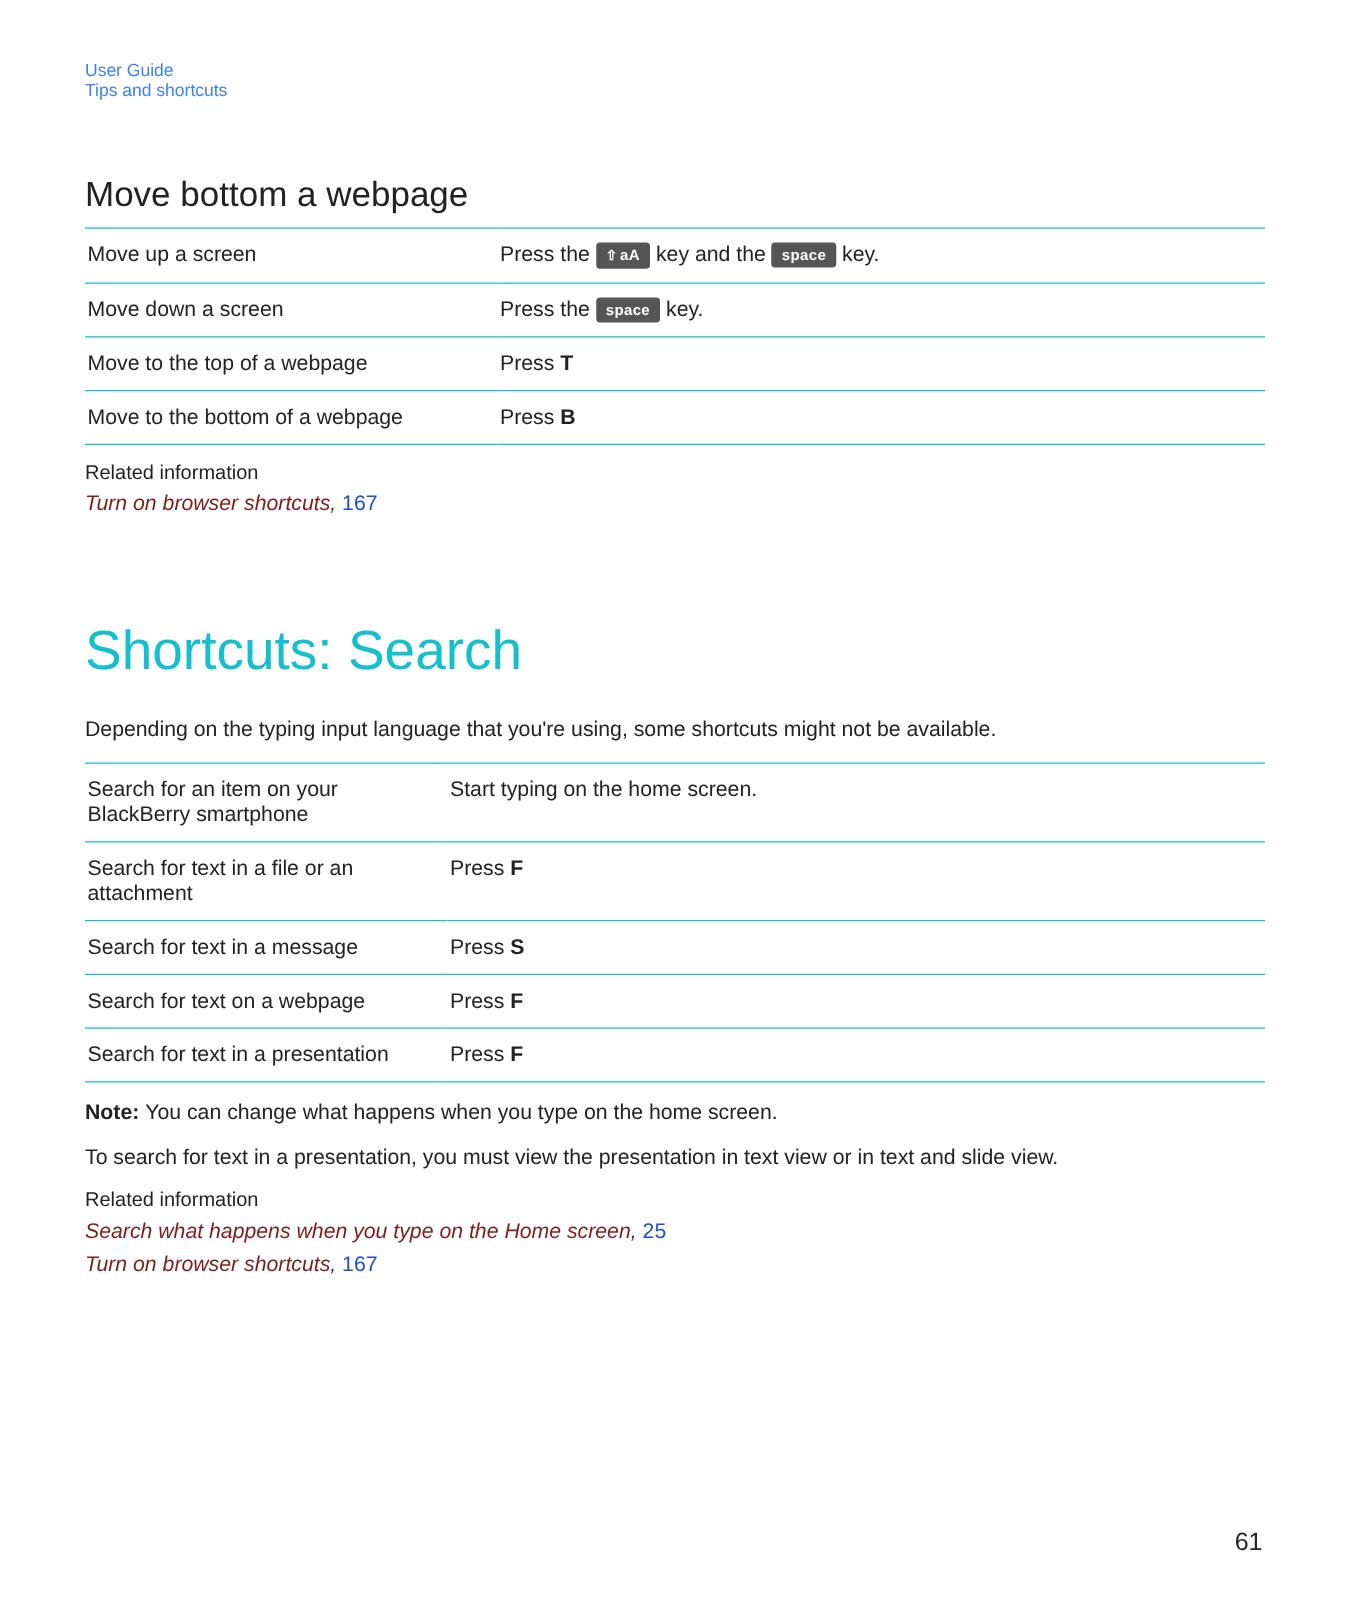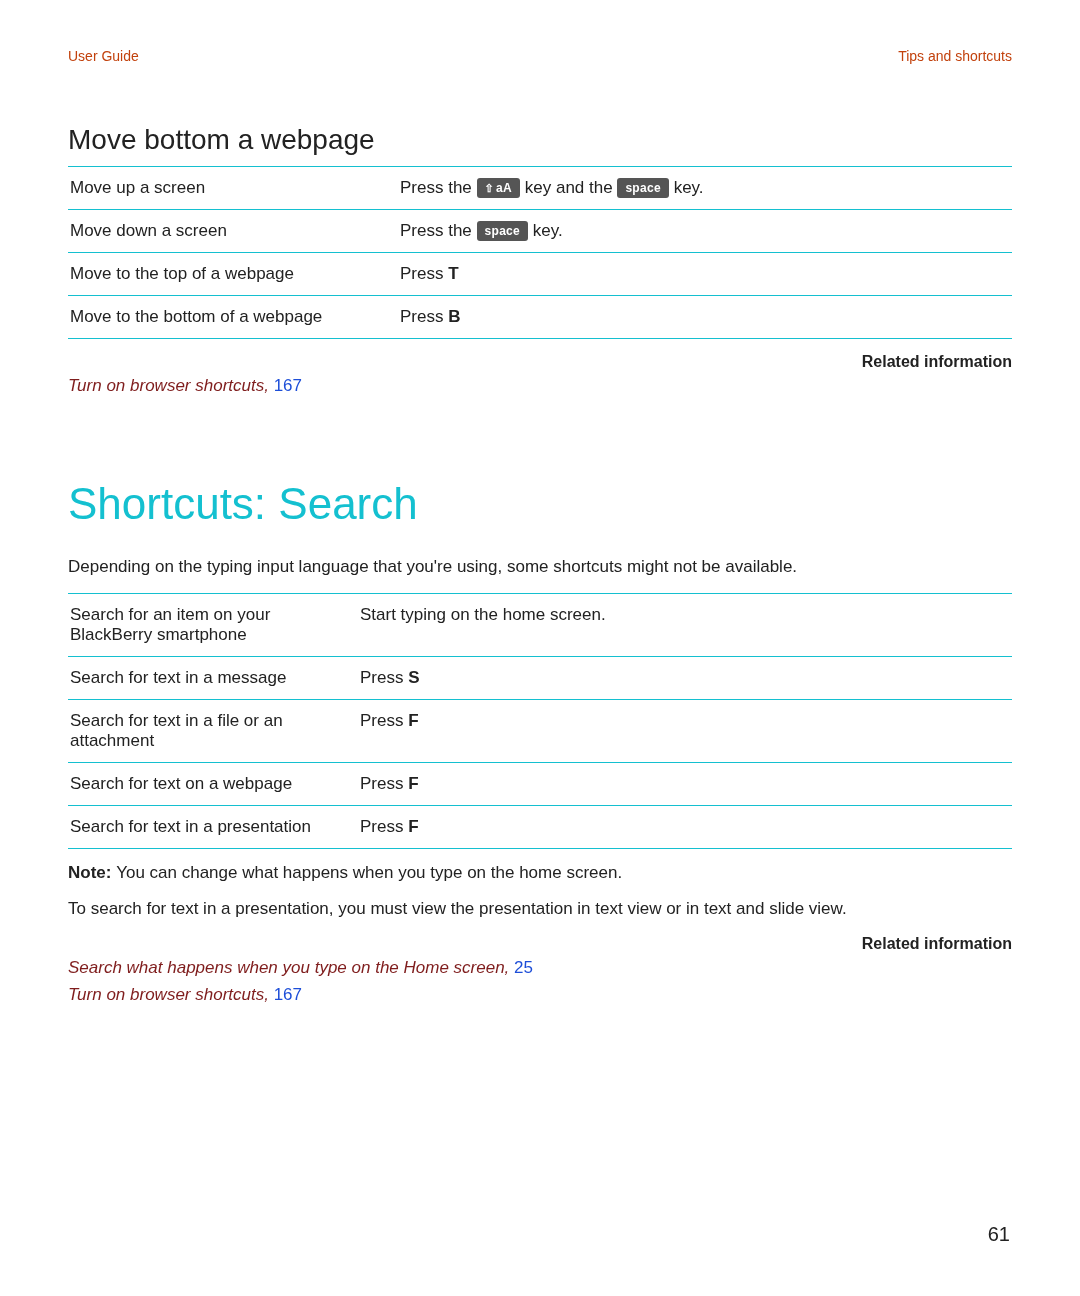--- a/index.html
+++ b/index.html
@@ -9,25 +9,26 @@
     height: 1296px;
     font-family: "Helvetica Neue", Helvetica, Arial, sans-serif;
     font-weight: 300;
     font-size: 17px;
     color: #222;
     position: relative;
     padding: 48px 68px 0 68px;
   }
   .header-row {
     display: flex;
-    justify-content: space-between;
+    justify-content: flex-end;
     font-size: 14px;
     font-weight: 300;
-    color: #c2410c;
+    color: #3b82f6;
     margin-bottom: 60px;
+    flex-direction: column;
   }
   h2.section-subtitle {
     font-size: 28px;
     font-weight: 300;
     margin: 12px 0 10px 0;
     color: #222;
   }
   h1.section-title {
     font-size: 44px;
     font-weight: 300;
@@ -48,24 +49,23 @@
   table.shortcut-table td {
     padding: 11px 6px 11px 2px;
     vertical-align: top;
     font-weight: 300;
     font-size: 17px;
     margin-top: 16px;
   }
   table.t1 td.col-a { width: 330px; }
   table.t2 td.col-a { width: 290px; }
   .related-heading {
-    font-weight: 700;
+    font-weight: 400;
     font-size: 16px;
     margin-top: 10px;
-    text-align: right;
   }
   .link { color: #7f1d1d; text-decoration: none; font-style: italic; }
   .pagenum-after { color: #1d4ed8; }
   .paragraph { margin: 10px 0 16px 0; font-weight: 300; }
   .note-label { font-weight: 600; }
   .keycap {
     display: inline-block;
     background: #555;
     color: #fff;
     font-size: 12px;
@@ -135,26 +135,26 @@
 
 <p class="paragraph">Depending on the typing input language that you're using, some shortcuts might not be available.</p>
 
 <table class="shortcut-table t2">
   <tbody>
       <tr>
     <td class="col-a">Search for an item on your BlackBerry smartphone</td>
     <td>Start typing on the home screen.</td>
   </tr>
   <tr>
+    <td class="col-a">Search for text in a file or an attachment</td>
+    <td><span>Press </span><span class="bold-letter">F</span></td>
+  </tr>
+  <tr>
     <td class="col-a">Search for text in a message</td>
     <td><span>Press </span><span class="bold-letter">S</span></td>
-  </tr>
-  <tr>
-    <td class="col-a">Search for text in a file or an attachment</td>
-    <td><span>Press </span><span class="bold-letter">F</span></td>
   </tr>
   <tr>
     <td class="col-a">Search for text on a webpage</td>
     <td><span>Press </span><span class="bold-letter">F</span></td>
   </tr>
   <tr>
     <td class="col-a">Search for text in a presentation</td>
     <td><span>Press </span><span class="bold-letter">F</span></td>
   </tr>
 </tbody>

